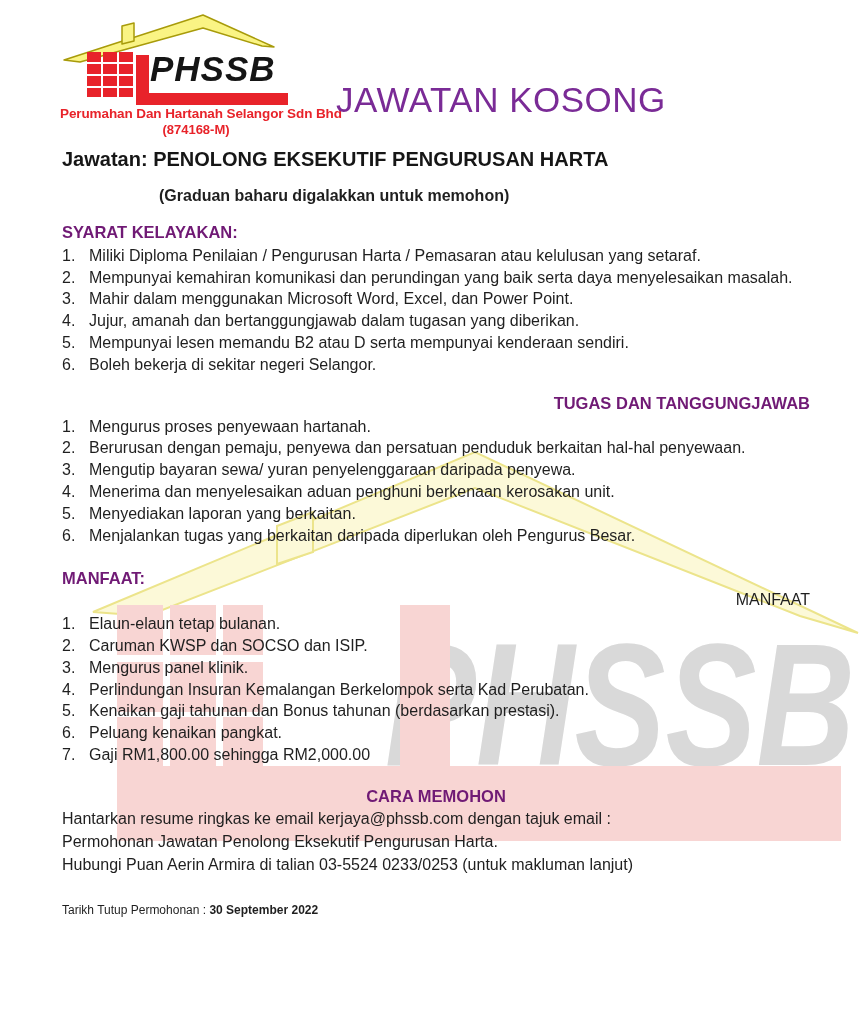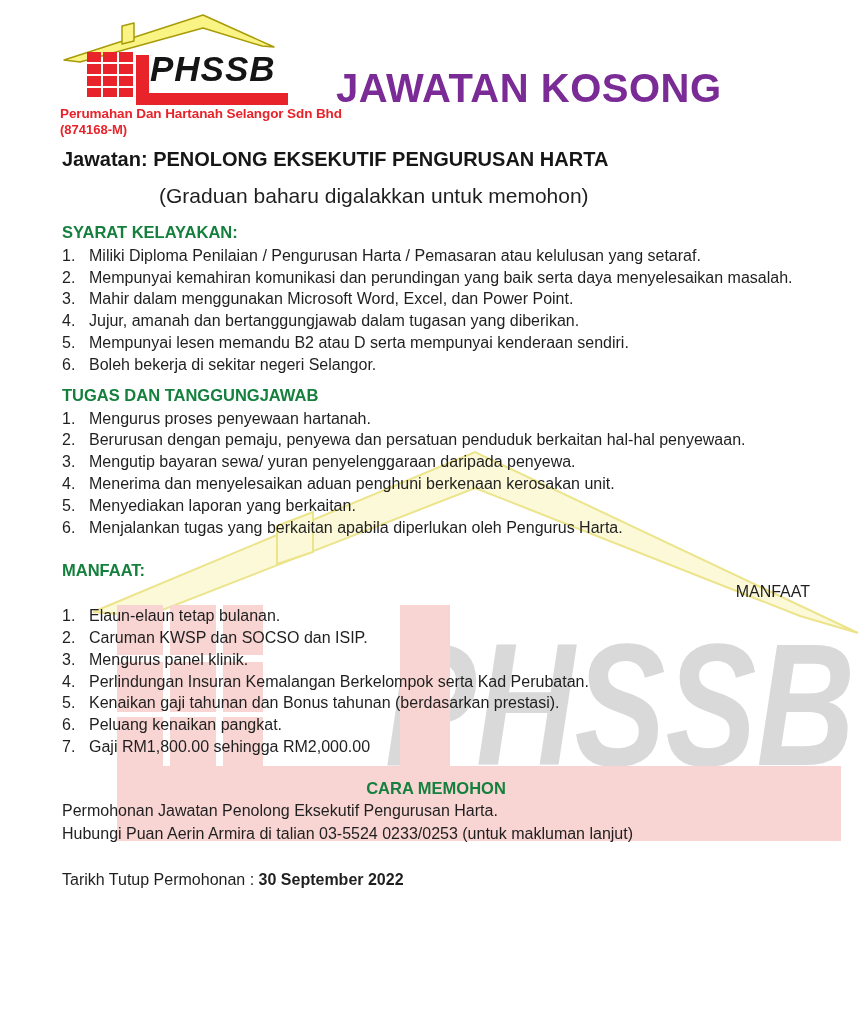--- a/index.html
+++ b/index.html
@@ -25,44 +25,44 @@
     position:absolute;left:92px;top:38px;
     font-size:35px;font-weight:bold;font-style:italic;
     letter-spacing:1px;color:#151515;line-height:38px;
   }
   .logo-company{
     position:absolute;left:2px;top:94px;width:272px;
     font-size:13.5px;font-weight:bold;color:var(--red);
     white-space:nowrap;letter-spacing:-0.1px;
   }
   .logo-reg{
-    position:absolute;right:2px;top:110px;width:272px;text-align:left;
+    position:absolute;right:2px;top:110px;width:272px;text-align:center;
     font-size:13px;font-weight:bold;color:var(--red);
   }
   
   .vacancy-title{
-    position:absolute;left:336px;top:66px;z-index:2;
-    font-size:40px;font-weight:bold;color:var(--purple);
+    position:absolute;left:336px;top:80px;z-index:2;
+    font-size:35px;font-weight:normal;color:var(--purple);
     letter-spacing:0.5px;white-space:nowrap;
   }
   
   .content{position:absolute;left:62px;top:146px;width:748px;z-index:1;font-size:16px;line-height:21.8px;}
   .position-heading{margin:0;font-size:20px;line-height:26px;font-weight:bold;color:#161616;}
-  .grad-note{margin:13px 0 0 97px;font-size:21px;font-weight:normal;}
-  .section-heading{margin:0;font-size:16.5px;line-height:22px;font-weight:bold;color:#15803d;}
+  .grad-note{margin:13px 0 0 97px;font-size:16px;font-weight:bold;}
+  .section-heading{margin:0;font-size:16.5px;line-height:22px;font-weight:bold;color:#701a75;}
   .mt-syarat{margin-top:14px;}
-  .mt-tugas{margin-top:8px;}
+  .mt-tugas{margin-top:16px;text-align:right;}
   .mt-manfaat{margin-top:21px;}
   .mt-cara{margin-top:19px;text-align:center;}
   .sub-heading{font-size:16px;line-height:21.8px;font-weight:normal;text-align:right;}
   .num-list{list-style:none;margin:2px 0 0 0;padding:0;counter-reset:n;}
   .num-list li{counter-increment:n;position:relative;padding-left:27px;}
   .num-list li::before{content:counter(n) ".";position:absolute;left:0;}
   .cara-lines div{line-height:23px;}
-  .closing{margin-top:24px;font-size:16px;}
+  .closing{margin-top:24px;font-size:12px;}
   .closing b{font-weight:bold;}
 </style>
 </head>
 <body>
 
 <div class="page">
 
   <svg class="watermark" viewBox="0 0 807 450" aria-hidden="true">
 
     <path class="wm-roof" d="M 38 182 L 420 22 L 803 203 L 745 186 L 420 58 L 92 186 Z"></path>
@@ -133,37 +133,38 @@
       <li>Boleh bekerja di sekitar negeri Selangor.</li>
     </ol>
 
     <h2 class="section-heading mt-tugas">TUGAS DAN TANGGUNGJAWAB</h2>
     <ol class="num-list">
       <li>Mengurus proses penyewaan hartanah.</li>
       <li>Berurusan dengan pemaju, penyewa dan persatuan penduduk berkaitan hal-hal penyewaan.</li>
       <li>Mengutip bayaran sewa/ yuran penyelenggaraan daripada penyewa.</li>
       <li>Menerima dan menyelesaikan aduan penghuni berkenaan kerosakan unit.</li>
       <li>Menyediakan laporan yang berkaitan.</li>
-      <li>Menjalankan tugas yang berkaitan apabila diperlukan oleh Pengurus Harta.</li>
+      <li>Menjalankan tugas yang berkaitan daripada diperlukan oleh Pengurus Besar.</li>
     </ol>
 
     <h2 class="section-heading mt-manfaat">MANFAAT:</h2>
     <div class="sub-heading">MANFAAT</div>
     <ol class="num-list">
       <li>Elaun-elaun tetap bulanan.</li>
       <li>Caruman KWSP dan SOCSO dan ISIP.</li>
       <li>Mengurus panel klinik.</li>
       <li>Perlindungan Insuran Kemalangan Berkelompok serta Kad Perubatan.</li>
       <li>Kenaikan gaji tahunan dan Bonus tahunan  (berdasarkan prestasi).</li>
       <li>Peluang kenaikan pangkat.</li>
       <li>Gaji RM1,800.00 sehingga RM2,000.00</li>
     </ol>
 
     <h2 class="section-heading mt-cara">CARA MEMOHON</h2>
     <div class="cara-lines">
+      <div>Hantarkan resume ringkas ke email kerjaya@phssb.com dengan tajuk email :</div>
       <div>Permohonan Jawatan Penolong Eksekutif Pengurusan Harta.</div>
       <div>Hubungi Puan Aerin Armira di talian 03-5524 0233/0253 (untuk makluman lanjut)</div>
     </div>
 
     <div class="closing">
       <span>Tarikh Tutup Permohonan : </span><b>30 September 2022</b>
     </div>
 
   </div>
 </div>

